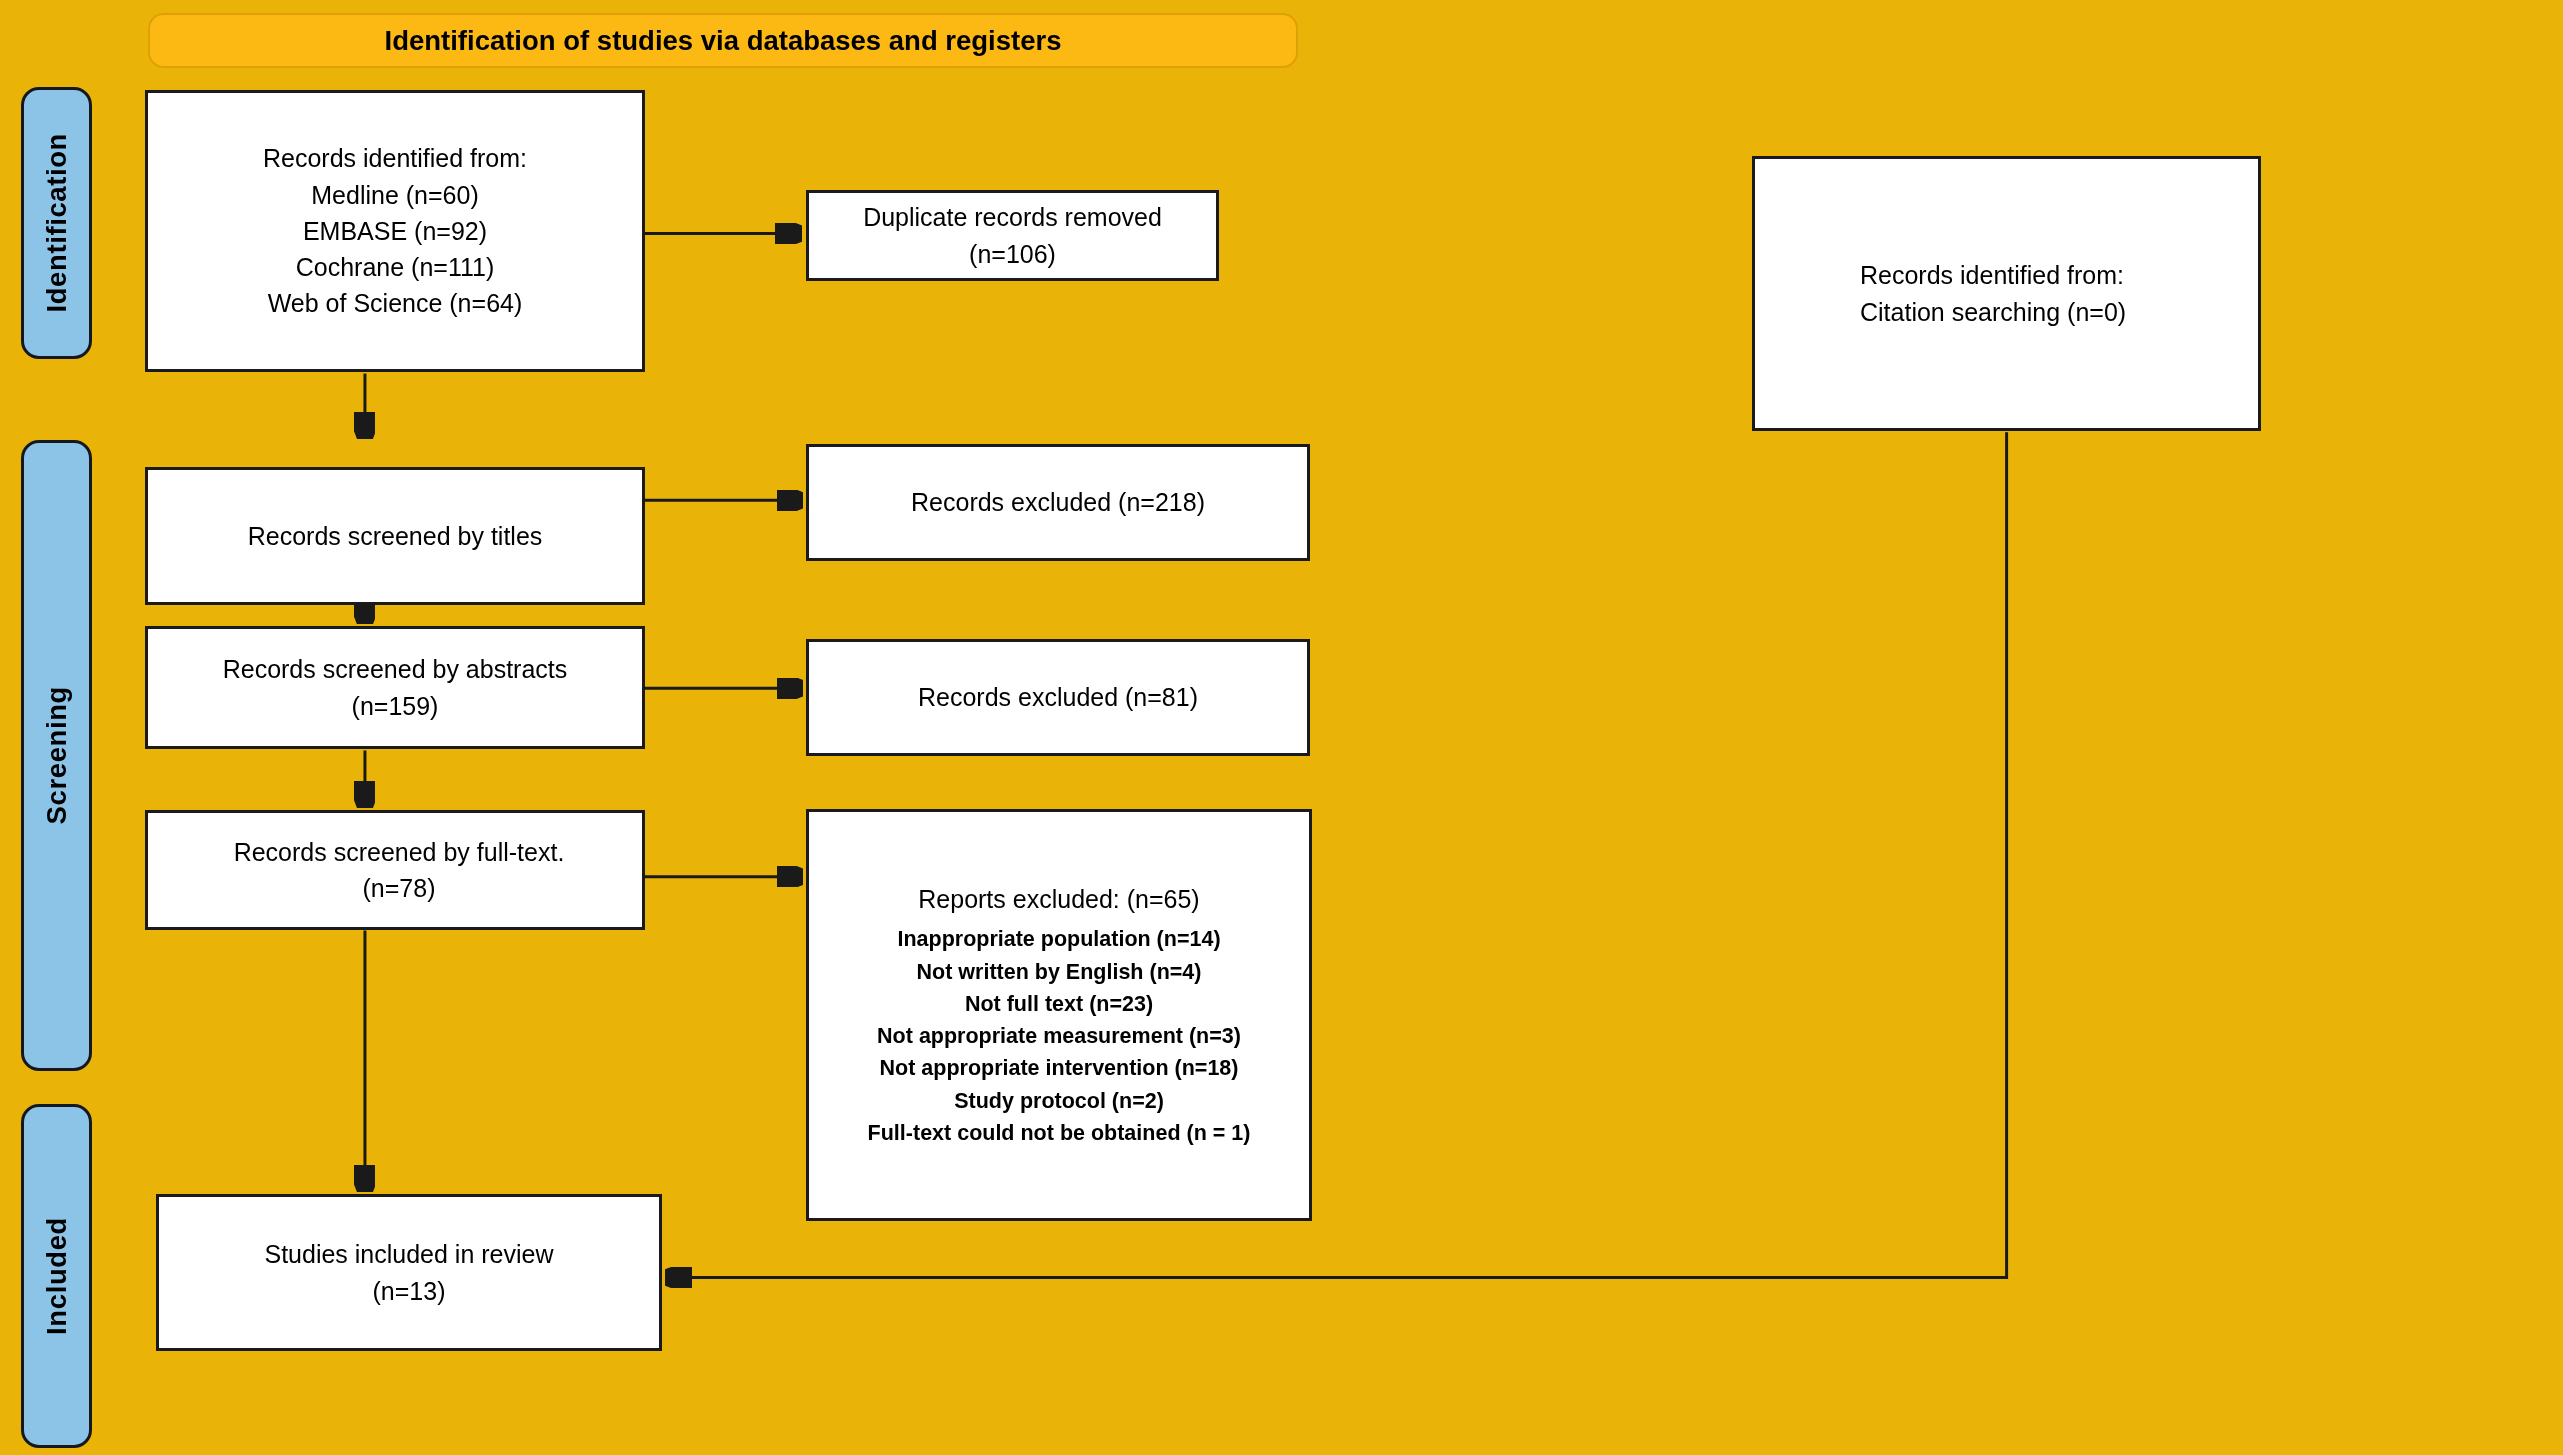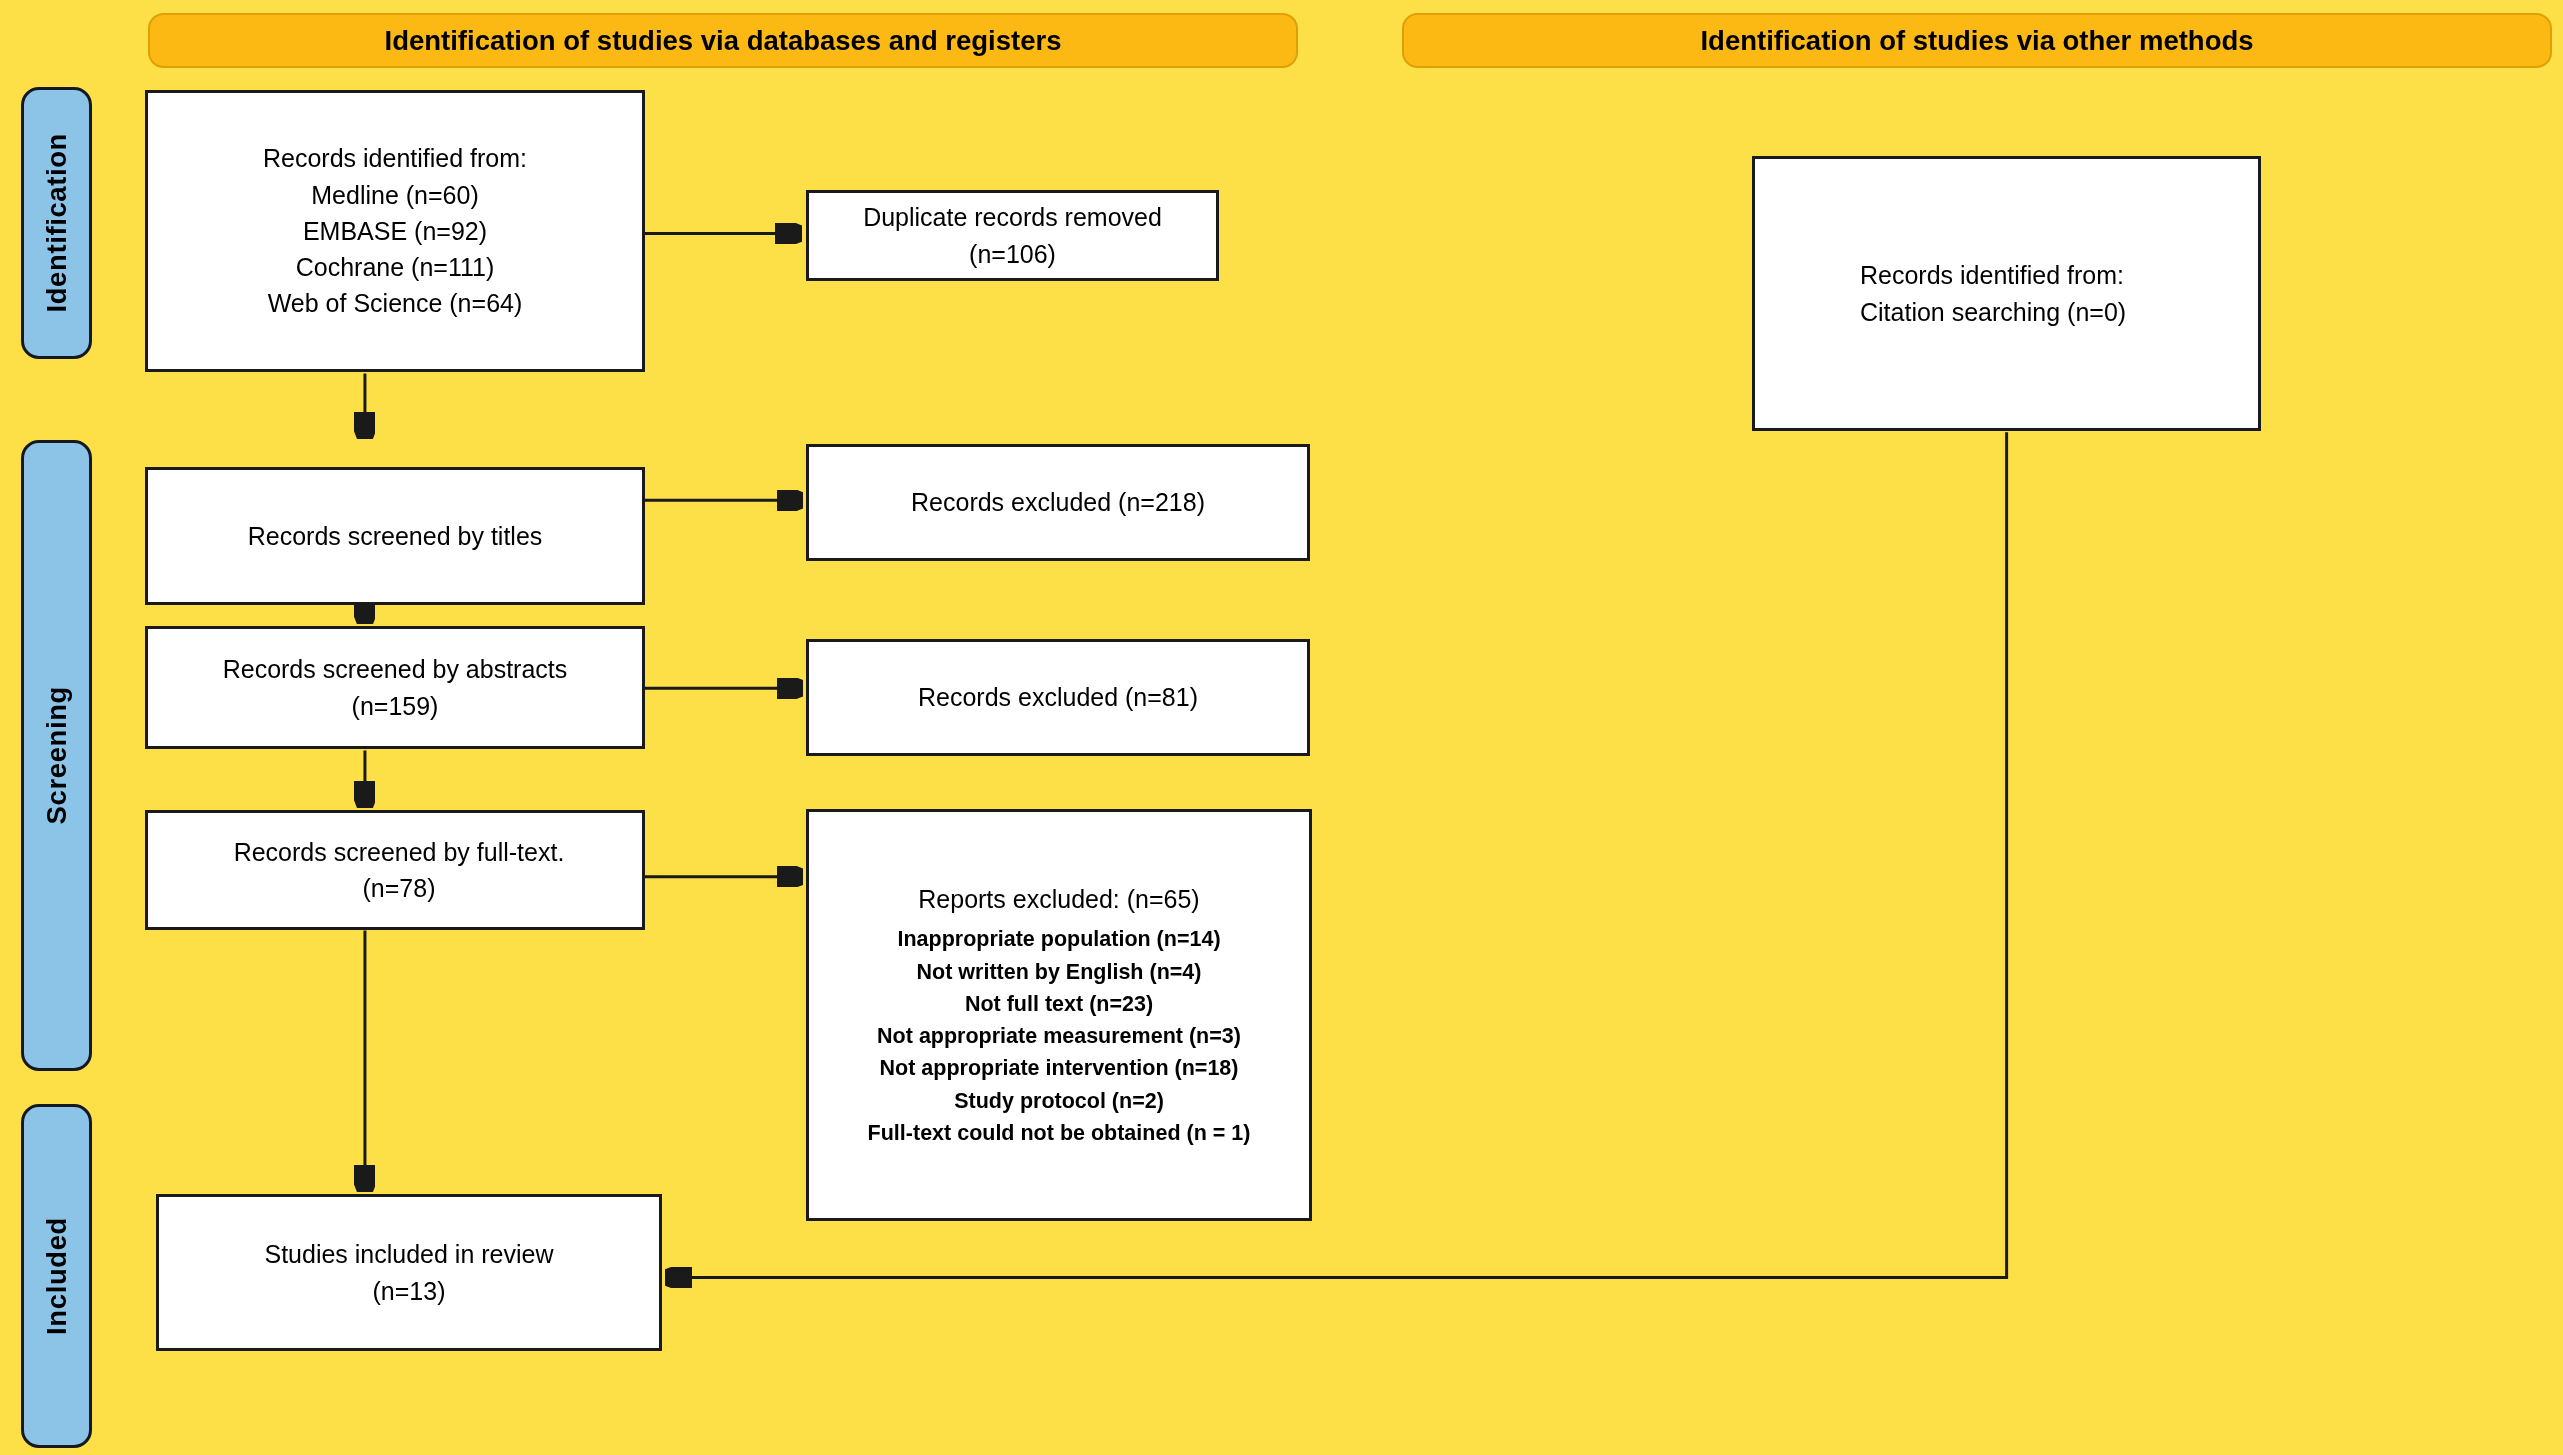--- a/index.html
+++ b/index.html
@@ -3,21 +3,21 @@
 <meta charset="utf-8">
 <style>
   * { box-sizing: border-box; margin: 0; padding: 0; }
   html, body { background: #ffffff; }
   body { font-family: "Liberation Sans", sans-serif; color: #000; }
 
   .canvas {
     position: relative;
     width: 2563px;
     height: 1456px;
-    background: #fde047;
+    background: #eab308;
     overflow: hidden;
   }
 
   .connectors { position: absolute; left: 0; top: 0; width: 2563px; height: 1456px; }
   .connectors path { fill: none; stroke: var(--arrow, #1a1a1a); stroke-width: 5; }
 
   .banner {
     position: absolute;
     background: var(--banner, #FDB913);
     border: 2.4px solid var(--banner_border, #DFA006);
@@ -74,21 +74,20 @@
     <path d="M1078 836 H1338" marker-end="url(#ah)"></path>
     <path d="M610 937 V1038" marker-end="url(#ah)"></path>
     <path d="M1078 1150 H1338" marker-end="url(#ah)"></path>
     <path d="M610 1254 V1345" marker-end="url(#ah)"></path>
     <path d="M1078 1465 H1338" marker-end="url(#ah)"></path>
     <path d="M610 1555 V1987" marker-end="url(#ah)"></path>
     <path d="M3354 722 V2135 H1116" marker-end="url(#ah)"></path>
   </svg>
 
   <div class="banner" style="left:148px; top:13px; width:1150px; height:55px;">Identification of studies via databases and registers</div>
-  <div class="banner" style="left:1402px; top:13px; width:1150px; height:55px;">Identification of studies via other methods</div>
 
   <div class="stage" style="top:87px; height:272px;">
     <span class="stage-text">Identification</span>
   </div>
   <div class="stage" style="top:440px; height:631px;">
     <span class="stage-text">Screening</span>
   </div>
   <div class="stage" style="top:1104px; height:344px;">
     <span class="stage-text">Included</span>
   </div>

